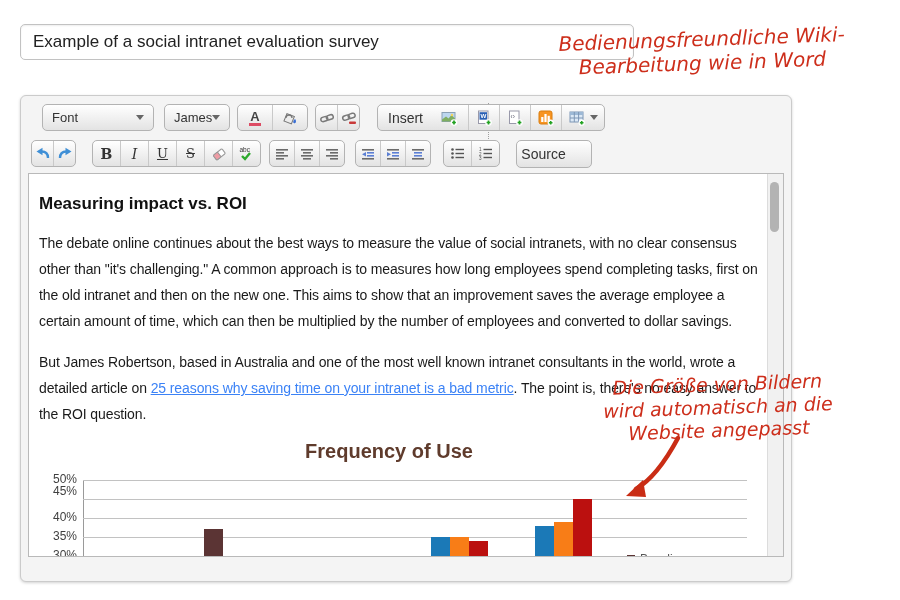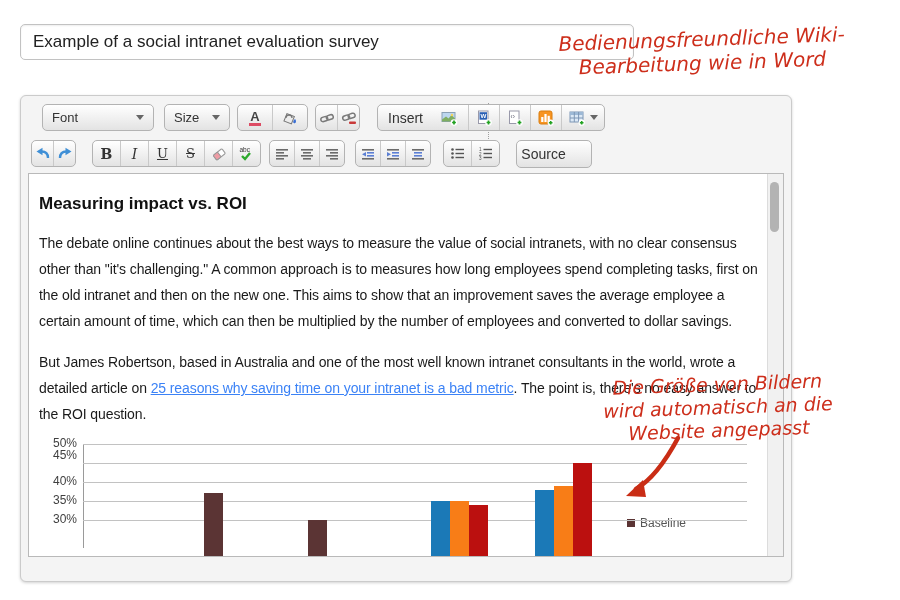--- a/index.html
+++ b/index.html
@@ -80,21 +80,21 @@
 
 <div class="shell">
   <div class="tb-sep"></div>
 
   <div class="tb-row row1">
     <div class="btn dd gap11" style="width:112px">
       <span>Font</span>
         <span class="caret"></span>
     </div>
     <div class="btn dd gap10" style="width:66px">
-      <span>Size</span>
+      <span>James</span>
         <span class="caret"></span>
     </div>
     <div class="grp gap7">
       <div class="cell" style="width:34px">
         <span class="acolor">A</span>
       </div>
       <div class="cell" style="width:34px">
         <svg width="16" height="16" viewBox="0 0 16 16">
           <g transform="rotate(22 8 8)">
               <rect x="3.5" y="5" width="8" height="8" fill="#ececec" stroke="#777"></rect>
@@ -303,20 +303,21 @@
       </svg>
     </div>
   </div>
 
   <div class="editor">
     <div class="content">
       <h2>Measuring impact vs. ROI</h2>
       <p>The debate online continues about the best ways to measure the value of social intranets, with no clear consensus other than "it's challenging." A common approach is to measures how long employees spend completing tasks, first on the old intranet and then on the new one. This aims to show that an improvement saves the average employee a certain amount of time, which can then be multiplied by the number of employees and converted to dollar savings.</p>
       <p><span>But James Robertson, based in Australia and one of the most well known intranet consultants in the world, wrote a detailed article on </span><a href="#">25 reasons why saving time on your intranet is a bad metric</a><span>. The point is, there's no easy answer to the ROI question.</span></p>
 
+      <div class="chart-title">Frequency of Use</div>
       <div class="plot">
         <div class="axisline"></div>
         <div class="legend">
             <div class="legend-item">
               <span class="legend-swatch" style="background: rgb(91, 52, 52);"></span>
               <span class="legend-label">Baseline</span>
             </div>
           </div>
       <div class="gridline" style="top: 0px;"></div>
           <div class="ytick" style="top: -8px;">50%</div>

